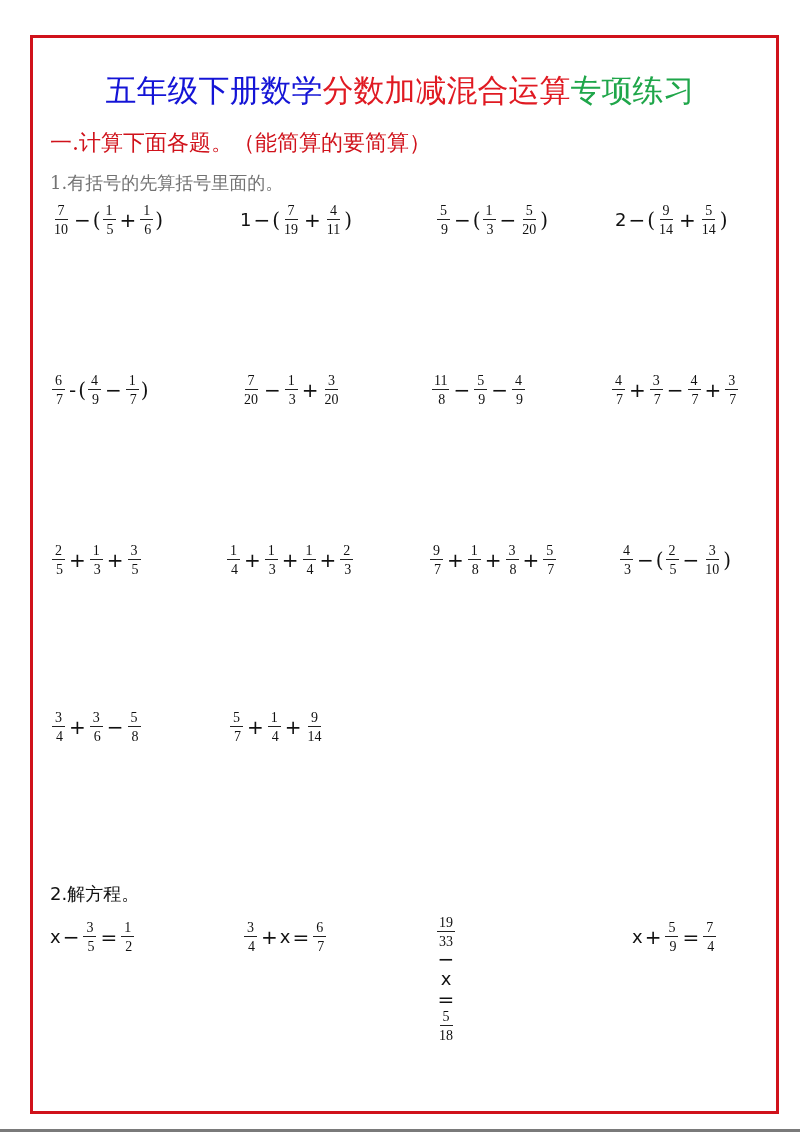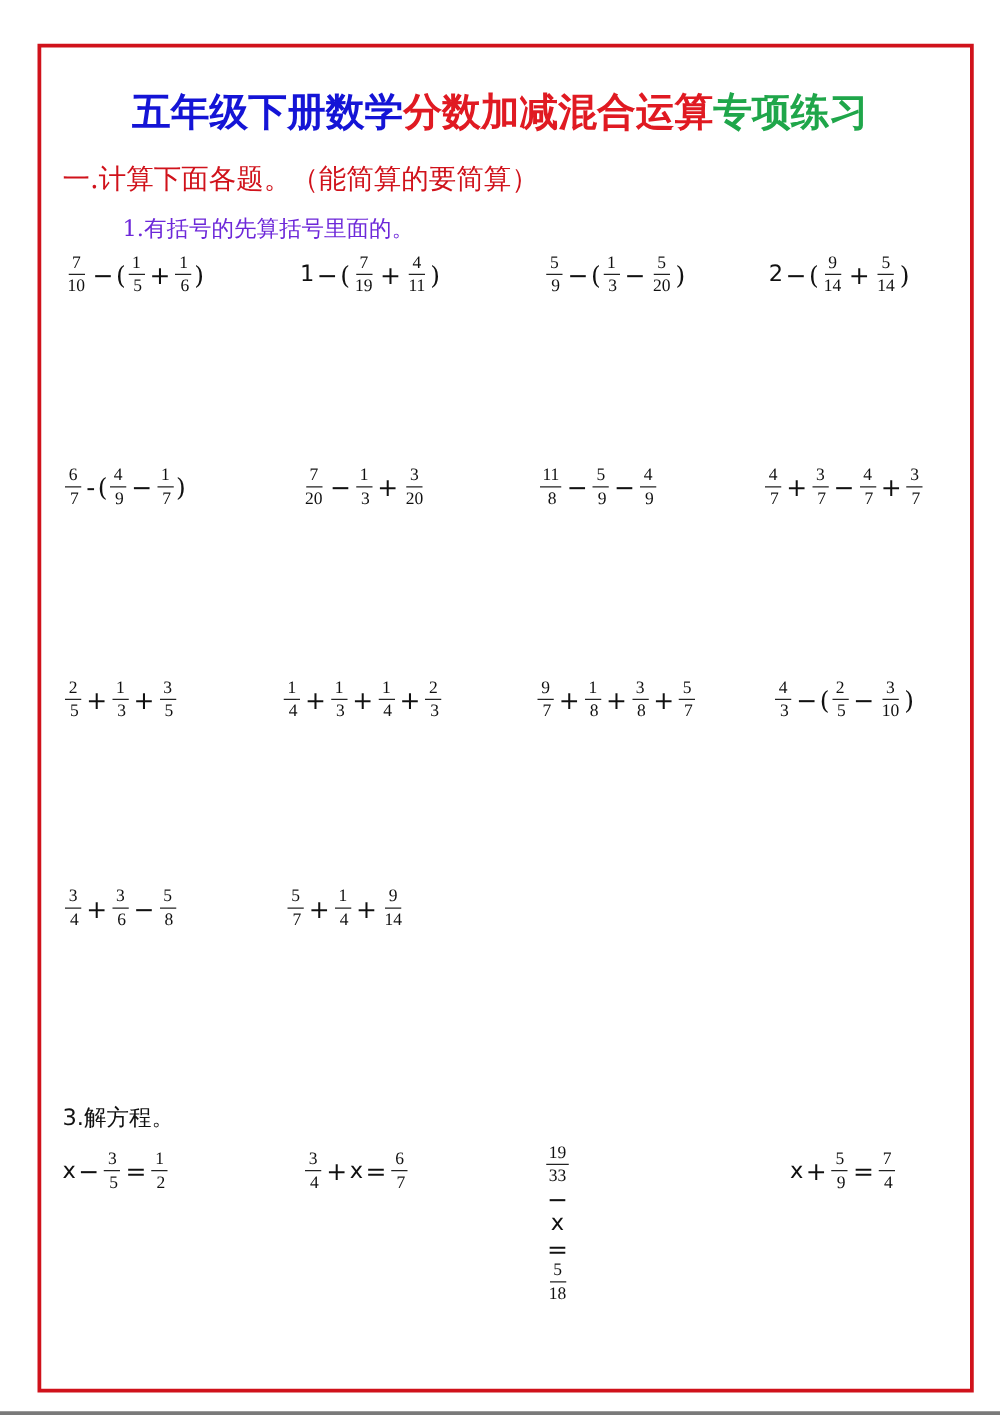--- a/index.html
+++ b/index.html
@@ -32,21 +32,21 @@
     height: 3px;
     background: #7a7a7a;
   }
   .title {
     position: absolute;
     left: 0;
     top: 70px;
     width: 800px;
     text-align: center;
     font-size: 31px;
-    font-weight: bold;
+    font-weight: normal;
     letter-spacing: 0px;
     white-space: nowrap;
     line-height: 40px;
   }
   .title .t1 { color: #1414d6; }
   .title .t2 { color: #e01a22; }
   .title .t3 { color: #1fa64a; }
 
   .section-heading {
     position: absolute;
@@ -56,23 +56,22 @@
     font-size: 22px;
     color: #d0121b;
     white-space: nowrap;
   }
   .sub-heading {
     position: absolute;
     left: 50px;
     top: 171px;
     font-family: "DejaVu Serif", "Liberation Serif", serif;
     font-size: 18px;
-    color: #6d28d9;
+    color: #737373;
     white-space: nowrap;
-    margin-left: 48px;
   }
   .sub-heading-2 {
     position: absolute;
     left: 50px;
     top: 882px;
     font-family: "DejaVu Sans", "Liberation Sans", sans-serif;
     font-size: 18px;
     color: #111;
     white-space: nowrap;
   }
@@ -132,21 +131,21 @@
 
 <div class="frame"></div>
 <div class="bottom-rule"></div>
 
 <div class="title">
   <span class="t1">五年级下册数学</span><span class="t2">分数加减混合运算</span><span class="t3">专项练习</span>
 </div>
 
 <div class="section-heading">一.计算下面各题。（能简算的要简算）</div>
 <div class="sub-heading">1.有括号的先算括号里面的。</div>
-<div class="sub-heading-2">3.解方程。</div>
+<div class="sub-heading-2">2.解方程。</div>
 
 <div class="expr" style="left:50px; top:198px;">
     <span class="frac">
       <span class="num">7</span>
       <span class="den">10</span>
     </span>
     <span class="op">−</span>
     <span class="paren">(</span>
     <span class="frac">
       <span class="num">1</span>

